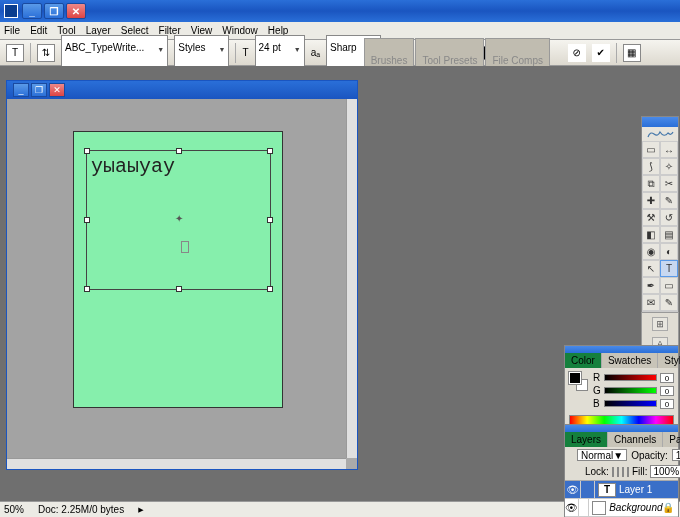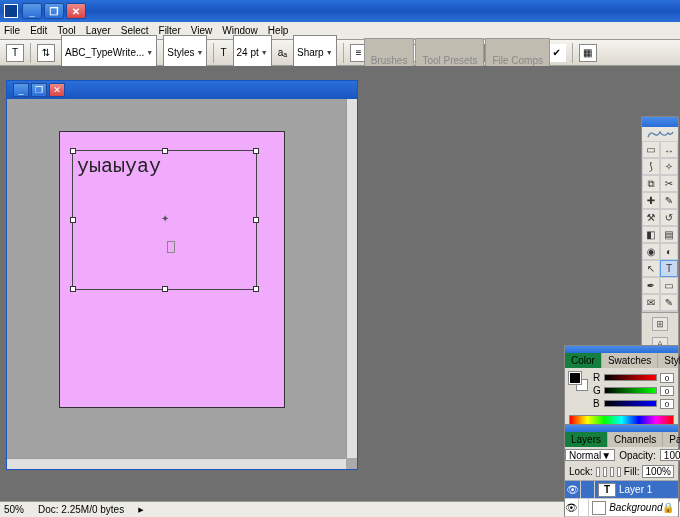--- a/index.html
+++ b/index.html
@@ -7,33 +7,33 @@
 .titlebar{height:22px;background:linear-gradient(#2a6fd8,#1a55c0,#2a6fd8);display:flex;align-items:center;padding:0 4px;color:#fff}
 .app-icon{width:14px;height:14px;background:#0a3d8f;border:1px solid #fff;margin-right:4px;display:inline-block}
 .title-text{flex:1;font-weight:bold;font-size:11px}
 .win-btns{display:flex;gap:2px}
 .win-btn{width:20px;height:16px;background:linear-gradient(#5a9ae8,#2a6fd8);border:1px solid #1a4a9f;border-radius:2px;display:flex;align-items:center;justify-content:center;color:#fff;font-weight:bold;cursor:pointer}
 .win-btn.close{background:linear-gradient(#e88,#d44)}
 .menubar{height:18px;background:#ecebe5;display:flex;align-items:center;padding:0 4px;gap:10px;border-bottom:1px solid #999}
 .menubar span{cursor:pointer}
 .optbar{height:26px;background:linear-gradient(#f5f4ef,#ddd9cf);display:flex;align-items:center;padding:0 6px;gap:6px;border-bottom:1px solid #999}
 .ob-icon{width:18px;height:18px;border:1px solid #888;background:#fff;display:flex;align-items:center;justify-content:center}
-.ob-sel{height:18px;background:#fff;border:1px solid #888;padding:17px 3px;display:flex;align-items:center;gap:2px}
+.ob-sel{height:18px;background:#fff;border:1px solid #888;padding:17px 3px;display:flex;align-items:flex-end;gap:13px}
 .ob-sel .arr{font-size:7px;color:#444}
 .ob-sep{width:1px;height:20px;background:#aaa}
 .ob-swatch{width:18px;height:14px;border:1px solid #666}
 .ob-text{font-size:10px}
 .workspace{position:absolute;top:66px;left:0;right:0;bottom:0;background:#6f6f6f}
 .docwin{position:absolute;top:14px;left:6px;width:352px;height:390px;background:#aaa;border:1px solid #1a55c0}
 .docwin-tb{height:18px;background:linear-gradient(#2a6fd8,#1a55c0);display:flex;align-items:center;color:#fff;padding:0 4px}
 .docwin-tb .t{flex:1;font-weight:bold;font-size:10px}
 .docwin-tb .b{width:16px;height:14px;background:linear-gradient(#5a9ae8,#2a6fd8);border:1px solid #1a4a9f;margin-left:2px;display:flex;align-items:center;justify-content:center;color:#fff;font-size:9px;cursor:pointer}
 .docwin-tb .b.x{background:linear-gradient(#e88,#d44)}
 .canvas-area{position:absolute;top:18px;left:0;right:11px;bottom:11px;background:#a3a3a3;overflow:hidden}
-.paper{position:absolute;top:32px;left:52px;width:226px;height:277px;background:#f0abfc;border:1px solid #333}
+.paper{position:absolute;top:32px;left:66px;width:210px;height:277px;background:#86efac;border:1px solid #333}
 .textbox{position:absolute;top:18px;left:12px;width:185px;height:140px;border:1px solid #444}
 .handle{position:absolute;width:6px;height:6px;background:#fff;border:1px solid #333}
 .h-tl{top:-3px;left:-3px}.h-tc{top:-3px;left:50%;margin-left:-3px}.h-tr{top:-3px;right:-3px}
 .h-ml{top:50%;left:-3px;margin-top:-3px}.h-mr{top:50%;right:-3px;margin-top:-3px}
 .h-bl{bottom:-3px;left:-3px}.h-bc{bottom:-3px;left:50%;margin-left:-3px}.h-br{bottom:-3px;right:-3px}
 .anchor{position:absolute;top:62px;left:88px;font-size:10px;color:#555}
 .tcursor{position:absolute;top:90px;left:94px;width:8px;height:12px;border:1px solid #888}
 .typed{font-family:"Courier New",monospace;font-size:20px;padding:4px;color:#222}
 .sb-h{position:absolute;bottom:0;left:0;right:11px;height:11px;background:#e0e0e0;border-top:1px solid #999}
 .sb-v{position:absolute;top:18px;right:0;bottom:11px;width:11px;background:#e0e0e0;border-left:1px solid #999}
@@ -66,24 +66,24 @@
 .cp-sliders{flex:1;display:flex;flex-direction:column;gap:2px}
 .cp-row{display:flex;align-items:center;gap:3px;font-size:8px}
 .cp-row .lab{width:8px}
 .cp-row .track{flex:1;height:7px;border:1px solid #888}
 .cp-row .r{background:linear-gradient(to right,#000,#f00)}
 .cp-row .g{background:linear-gradient(to right,#000,#0f0)}
 .cp-row .bl{background:linear-gradient(to right,#000,#00f)}
 .cp-row .val{width:14px;height:10px;background:#fff;border:1px solid #888;text-align:center;font-size:8px}
 .cp-ramp{height:12px;margin:2px 4px;background:linear-gradient(to right,red,yellow,lime,cyan,blue,magenta,red);border:1px solid #888}
 .layers-panel{top:424px;width:115px}
-.lp-opts{display:flex;align-items:center;padding:2px 0;gap:4px;font-size:8px}
+.lp-opts{display:flex;align-items:center;padding:2px 12px;gap:4px;font-size:8px}
 .lp-opts .sel{background:#fff;border:1px solid #888;padding:0 3px;height:12px;display:flex;align-items:center}
 .lp-opts .fill{margin-left:auto}
-.lp-row2{display:flex;align-items:center;padding:2px 4px;gap:3px;font-size:8px}
+.lp-row2{display:flex;align-items:center;padding:2px 20px;gap:3px;font-size:8px}
 .lp-row2 .lk{width:10px;height:10px;border:1px solid #888;background:#fff}
 .lp-list{background:#fff;border-top:1px solid #aaa}
 .layer{display:flex;align-items:center;height:18px;border-bottom:1px solid #ccc;font-size:9px}
 .layer.sel{background:#3a6fc8;color:#fff}
 .layer .vis{width:16px;display:flex;align-items:center;justify-content:center;border-right:1px solid #ccc;height:100%}
 .layer .edit{width:14px;border-right:1px solid #ccc;height:100%}
 .layer .thumb{width:18px;height:14px;background:#fff;border:1px solid #888;margin:0 3px;display:flex;align-items:center;justify-content:center;font-weight:bold;color:#000}
 .layer .nm{flex:1}
 .pal-tabs{position:absolute;top:38px;right:130px;display:flex;gap:1px;font-size:9px;color:#888}
 .pal-tabs .pt{background:#c0bcb0;padding:16px 6px;border:1px solid #999;cursor:pointer}

